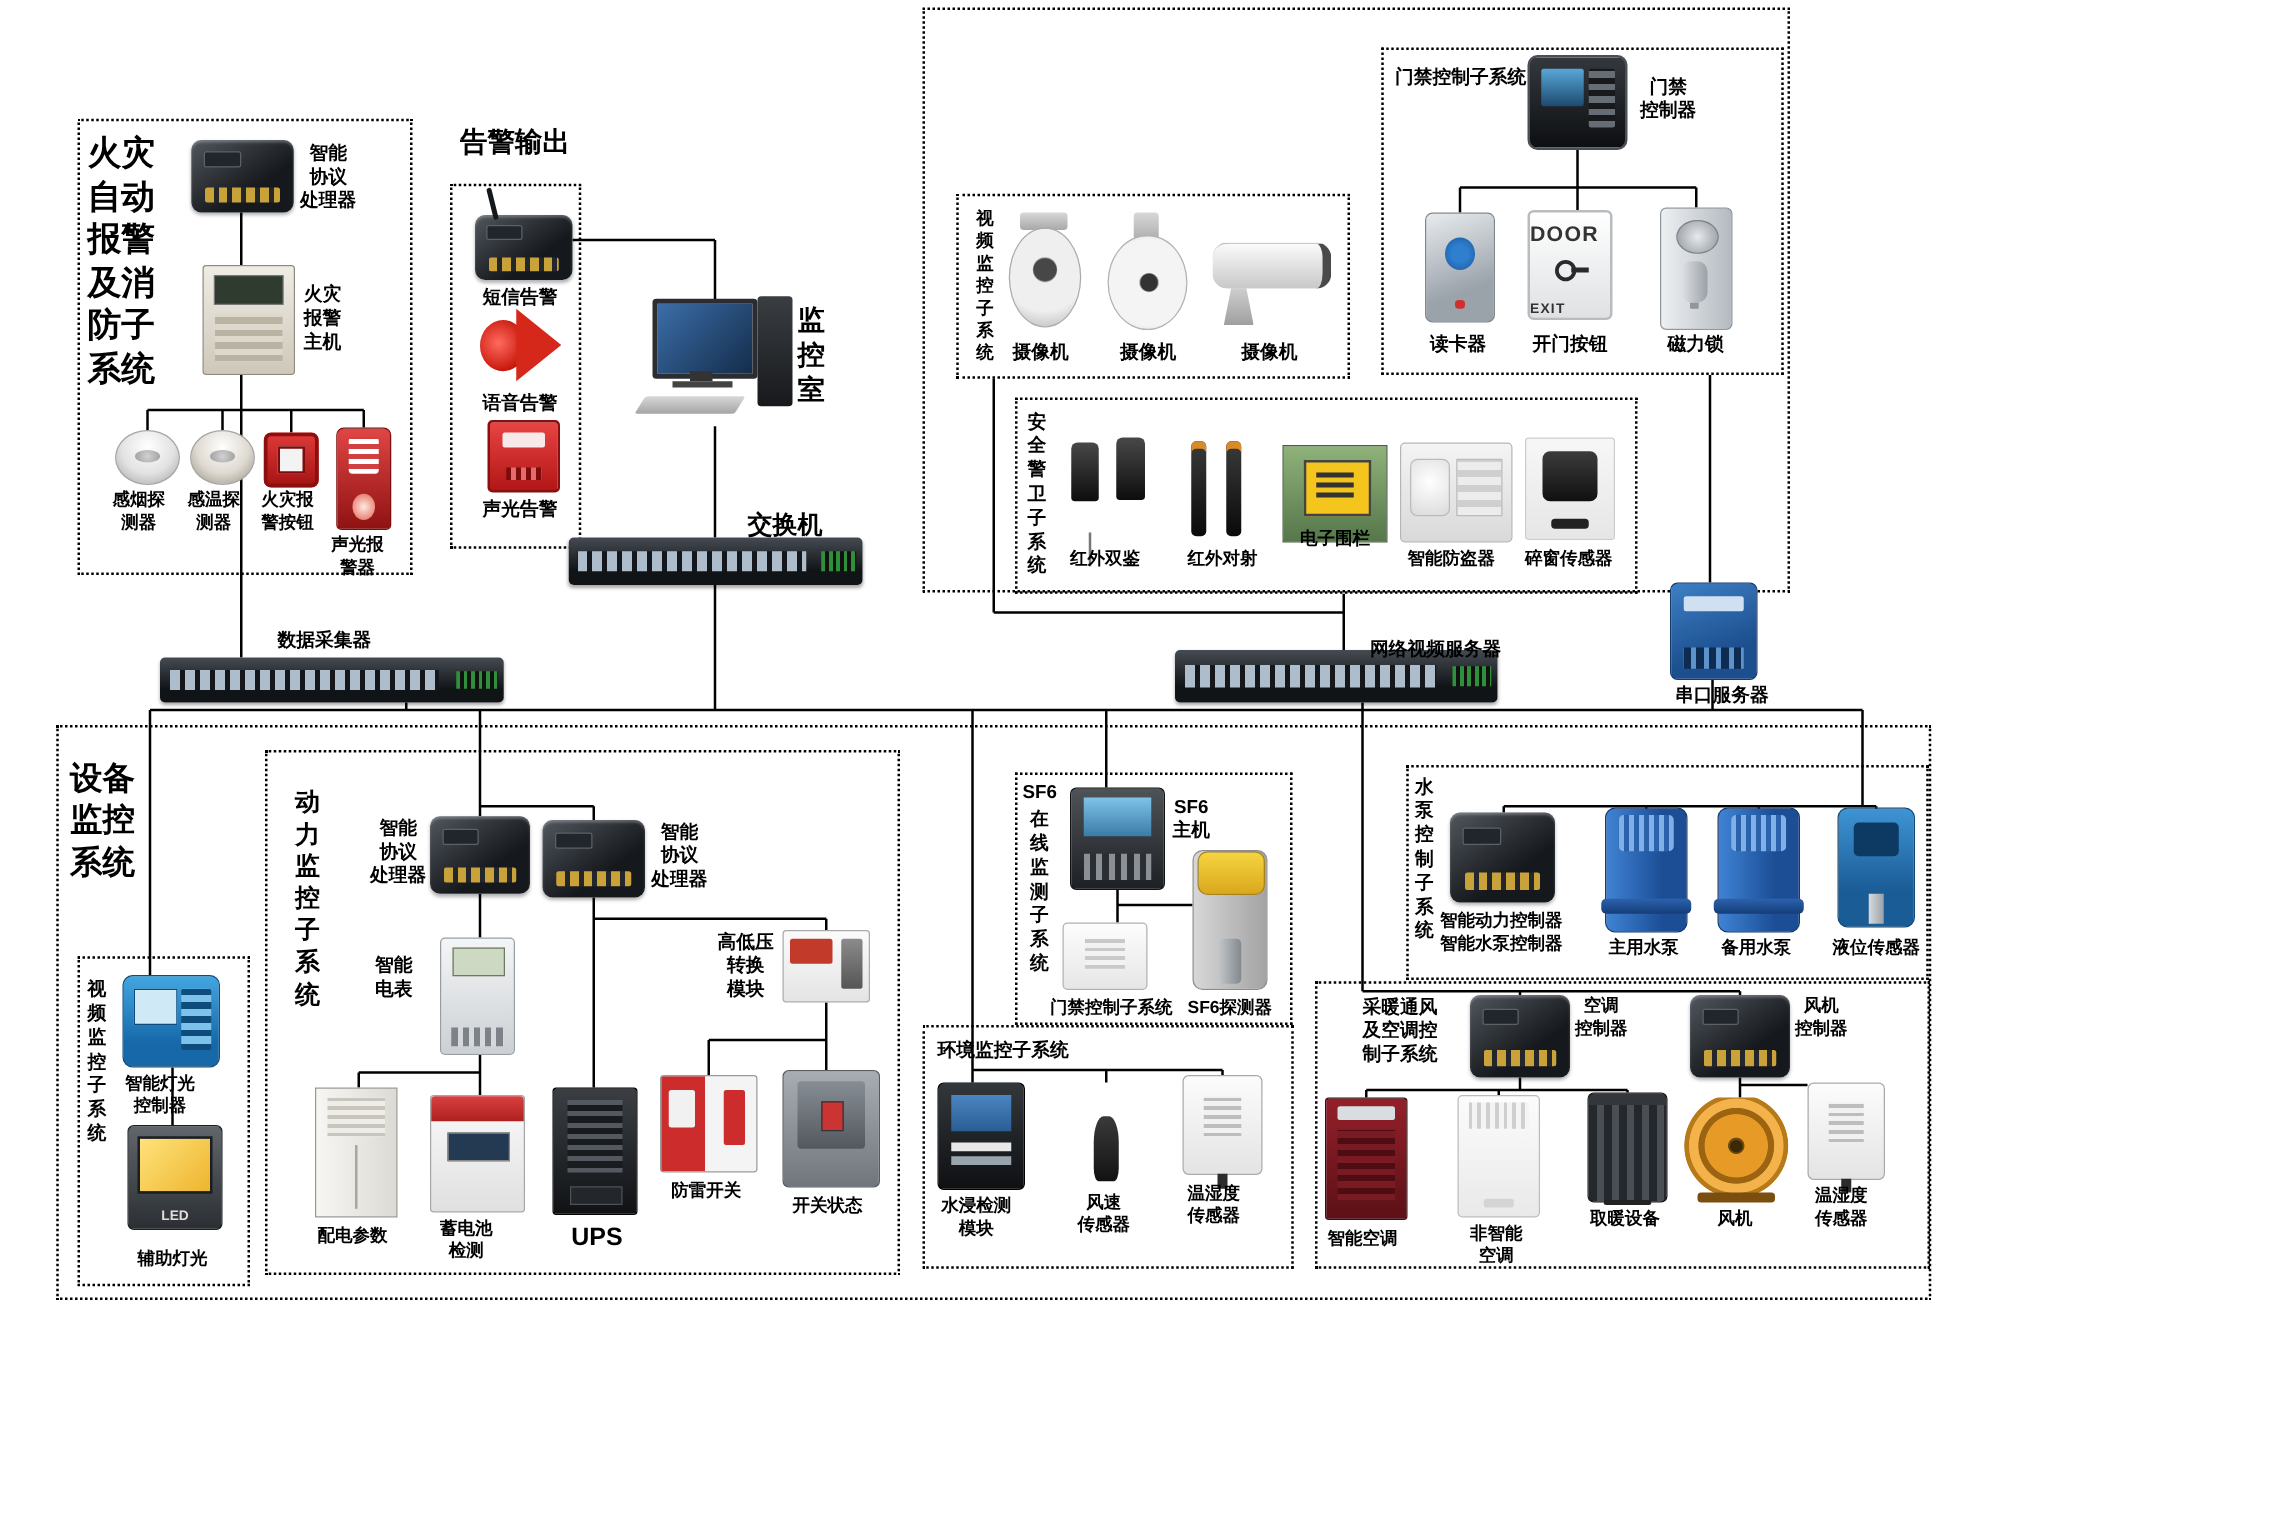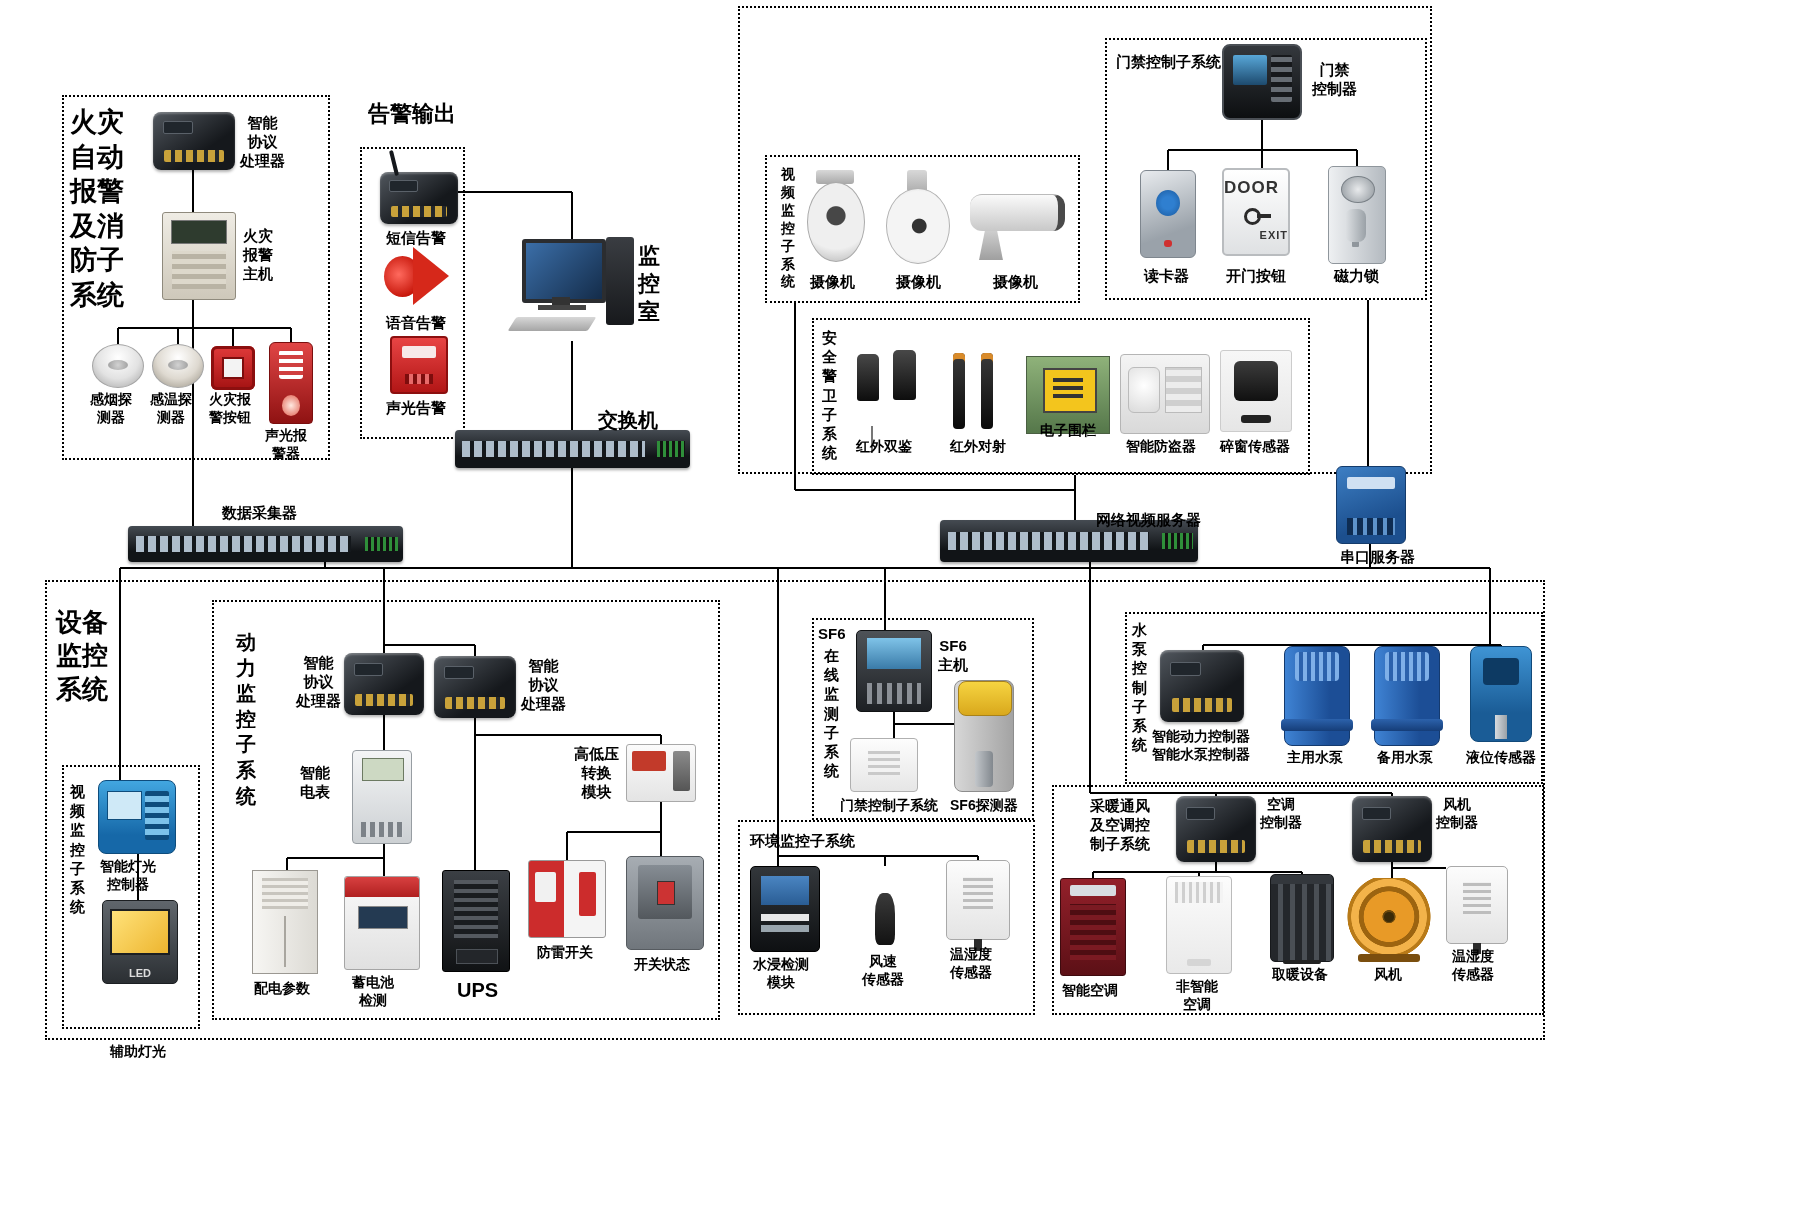--- a/index.html
+++ b/index.html
@@ -55,21 +55,21 @@
   .access-term{background:linear-gradient(#34383d,#0d0f11);border-radius:8px;border:2px solid #4a4f55;}
   .access-term::before{left:12%;top:12%;width:44%;height:42%;background:linear-gradient(#58a7d8,#1d4a6e);border-radius:2px;}
   .access-term::after{right:10%;top:12%;width:28%;height:66%;background:repeating-linear-gradient(0deg,#676d74 0 5px,#17191c 5px 10px);border-radius:2px;}
 
   .reader{background:linear-gradient(160deg,#e8ebee,#9aa2aa 70%);border:1px solid #7e868e;border-radius:6px;}
   .reader::before{left:28%;top:22%;width:44%;height:30%;background:radial-gradient(circle,#2f7fd0 35%,#1b5a9e);border-radius:50%;}
   .reader::after{left:42%;bottom:12%;width:16%;height:8%;background:#d03030;border-radius:3px;}
 
   .exitbtn{background:linear-gradient(#ffffff,#dfe1e3);border:2px solid #b9bcbf;border-radius:5px;}
   .exit-door{position:absolute;top:8px;left:0;right:0;font-size:17px;font-weight:bold;color:#333;letter-spacing:1px;}
-  .exit-exit{position:absolute;bottom:13px;left:0;right:0;text-align:right;font-size:11px;font-weight:bold;color:#333;letter-spacing:1px;margin-top:32px;}
+  .exit-exit{position:absolute;bottom:1px;left:0;right:0;text-align:left;font-size:11px;font-weight:bold;color:#333;letter-spacing:1px;margin-top:32px;}
   .keyicon{position:absolute;left:20px;top:38px;width:11px;height:11px;border:3px solid #2a2a2a;border-radius:50%;}
   .keyicon::after{content:"";position:absolute;left:10px;top:3px;width:14px;height:4px;background:#2a2a2a;}
 
   .maglock{background:linear-gradient(90deg,#eef0f2,#b4bac0);border:1px solid #8f969c;border-radius:5px;}
   .maglock::before{left:22%;top:9%;width:56%;height:26%;background:radial-gradient(circle,#e8eaec,#8f969c);border-radius:50%;border:1px solid #7a8187;}
   .maglock::after{left:28%;top:44%;width:38%;height:34%;background:linear-gradient(90deg,#dfe2e5,#9aa1a7);border-radius:8px;box-shadow:0 12px 0 -7px #8f969c;}
 
   .ir2::before{left:10%;top:5%;width:30%;height:56%;background:linear-gradient(#484848,#0d0d0d);border-radius:5px 5px 3px 3px;box-shadow:4px 62px 0 -10px #777;}
   .ir2::after{right:8%;top:0;width:32%;height:60%;background:linear-gradient(#484848,#0d0d0d);border-radius:5px 5px 3px 3px;}
 
@@ -446,21 +446,21 @@
 
   <div class="lbl t15" style="left:70px;top:782px;">视
 频
 监
 控
 子
 系
 统</div>
   <div class="lbl t14" style="left:100px;top:858px;">智能灯光
 控制器</div>
-  <div class="lbl t14" style="left:110px;top:998px;margin-top:45px;">辅助灯光</div>
+  <div class="lbl t14" style="left:110px;top:998px;">辅助灯光</div>
 
   <div class="lbl t15" style="left:818px;top:624px;">SF6</div>
   <div class="lbl t15" style="left:824px;top:646px;">在
 线
 监
 测
 子
 系
 统</div>
   <div class="lbl t15" style="left:938px;top:636px;">SF6

